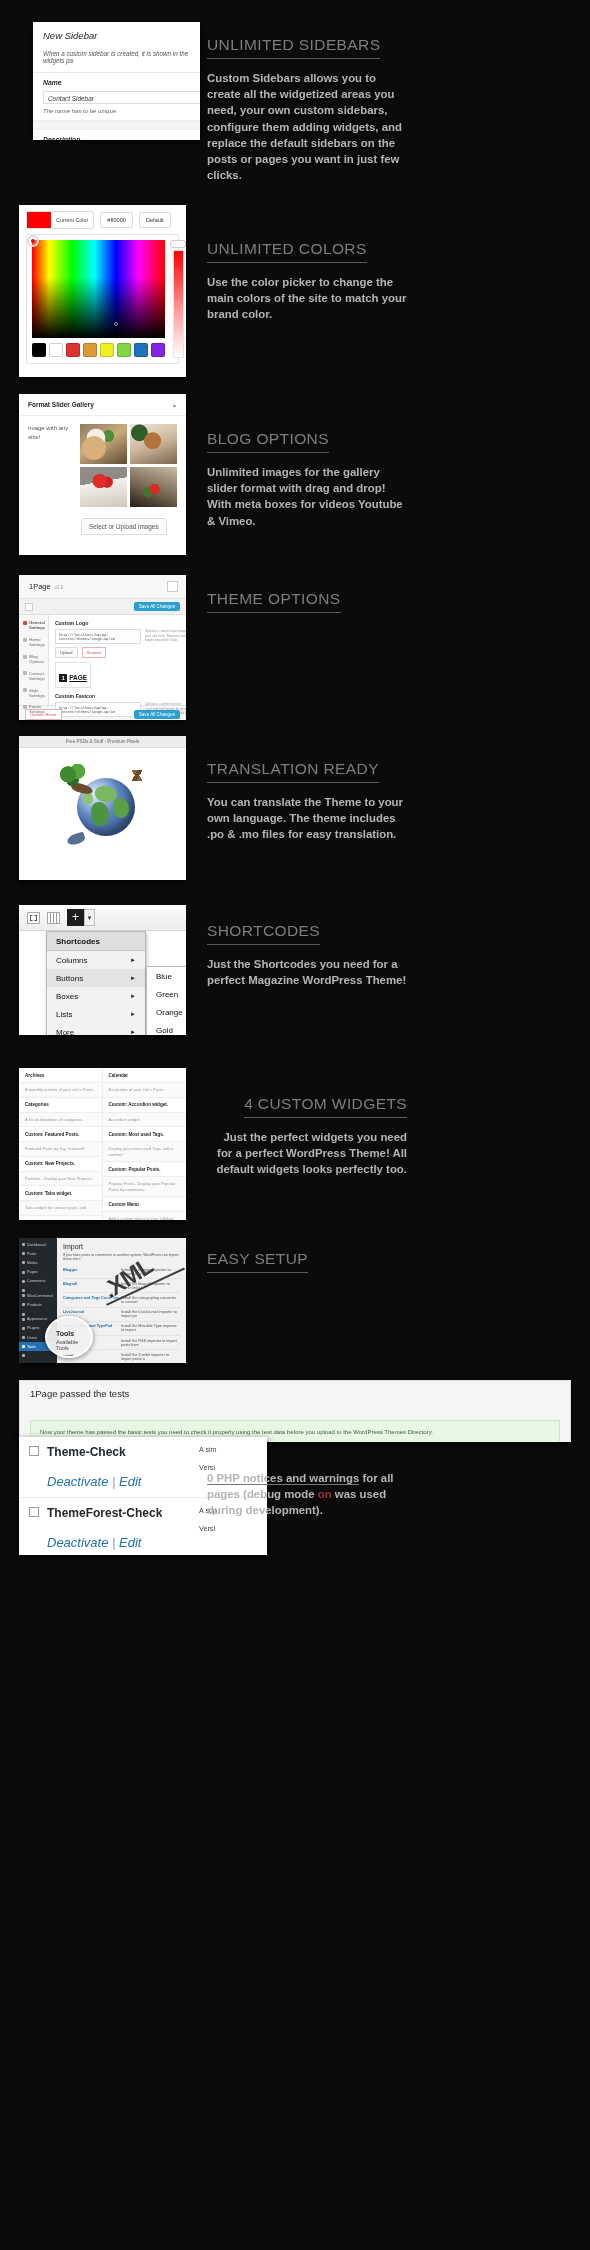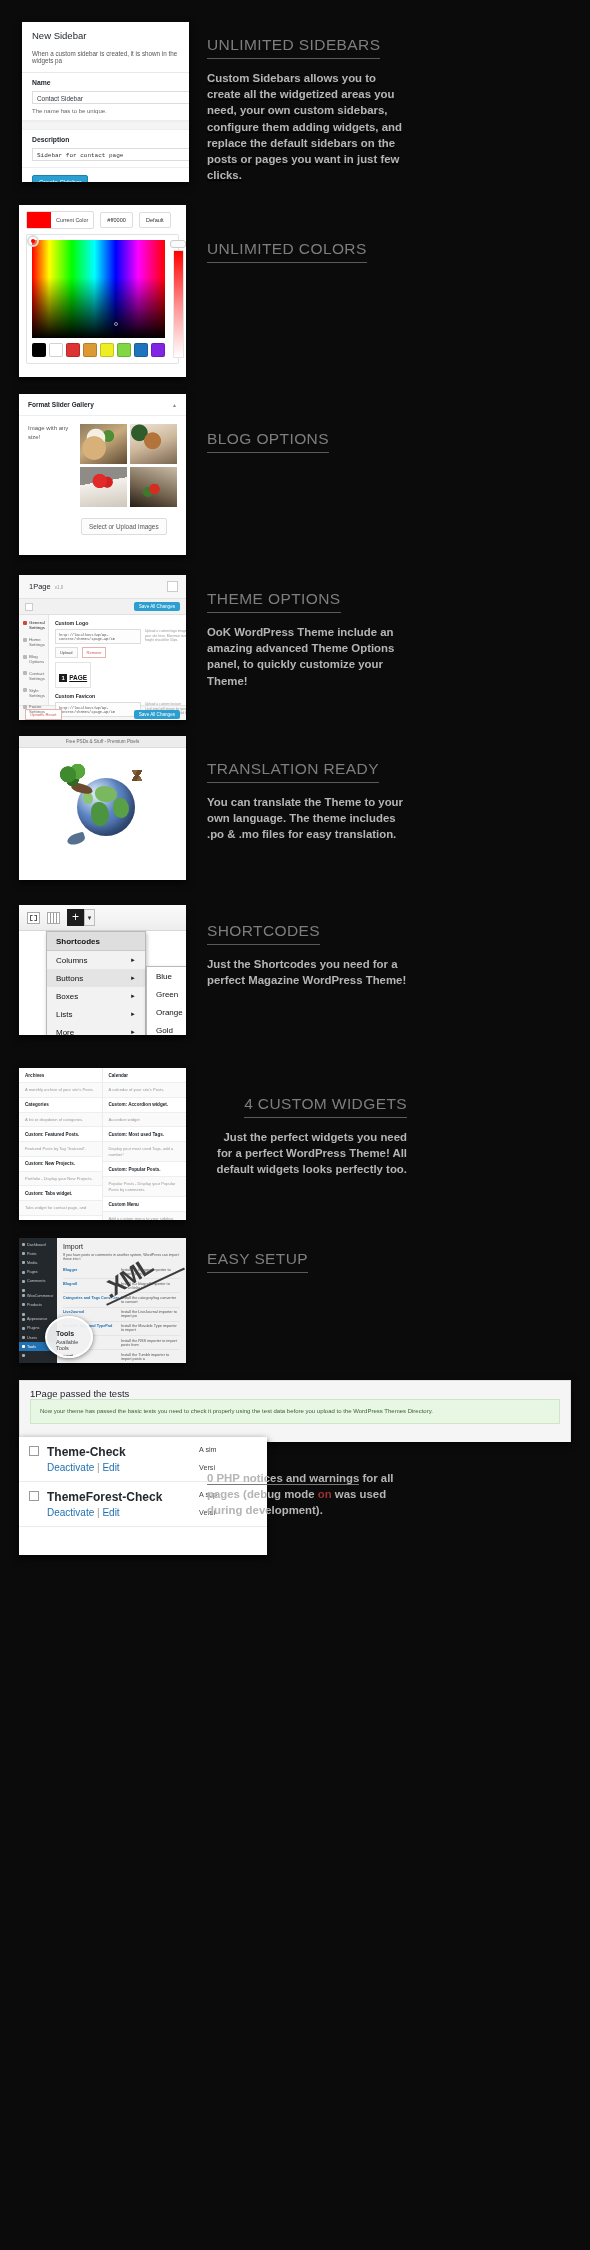--- a/index.html
+++ b/index.html
@@ -52,21 +52,21 @@
   }
   .wp-input.mono { font-family: "Liberation Mono", monospace; font-size: 6px; }
   .wp-help { font-size: 6px; color: #666; padding-top: 4px; }
   .wp-sep { height: 9px; background: #f4f4f4; border-top:1px solid #eee; border-bottom:1px solid #eee;}
   .wp-btn {
     display: inline-block; background: #2b9fd0; color: #fff; border-radius: 2px;
     font-size: 6.3px; padding: 3px 6px; border: 1px solid #1d82ae;
   }
 
   
-  #s1 .shot { left: 22px; top: 22px; width: 167px; height: 160px; }
+  #s1 .shot { left: 33px; top: 22px; width: 167px; height: 118px; font-style: italic; }
 
   
   #s2 .shot { left: 19px; top: 205px; width: 167px; height: 172px; }
   .cp-top { display:flex; align-items:center; gap:6px; padding: 6px 7px 5px; }
   .cp-swatch-wrap { display:flex; align-items:center; border:1px solid #ddd; border-radius:2px; background:#fff; }
   .cp-swatch { width: 24px; height: 16px; background: #ff0000; }
   .cp-cur { font-size: 5.4px; color:#444; padding: 0 5px; }
   .cp-pill { border:1px solid #ddd; border-radius:2px; font-size:5.6px; color:#333;
              padding: 4px 6px; background:#fff; }
   .cp-body { margin: 0 7px 6px; border:1px solid #e2e2e2; border-radius:2px; padding:5px; display:flex; gap:5px;}
@@ -230,29 +230,29 @@
                 background:#3b3b3b; transform:rotate(8deg);}
   .es-lens { position:absolute; left:26px; top:78px; width:48px; height:42px; border-radius:50%;
              border:2px solid #fff; background:rgba(240,240,240,.94);
              box-shadow:0 1px 5px rgba(0,0,0,.5); overflow:hidden; }
   .es-lens b { display:block; font-size:7px; color:#23282d; padding:12px 0 0 9px;}
   .es-lens i { display:block; font-size:5.5px; color:#444; padding:2px 0 0 9px; font-style:normal;}
 
   
   #s9 .shot-a { left: 19px; top: 1380px; width: 552px; height: 62px; background:#f5f5f5;
                 border:1px solid #e0e0e0; border-bottom:none;}
-  .tc-head { font-size:9.5px; color:#23282d; padding:7px 10px 0; }
+  .tc-head { font-size:9.5px; color:#23282d; padding:7px 10px 21px; }
   .tc-note { margin:0 10px 9px; background:#e7f7e3; border:1px solid #cde6c6;
              font-size:6px; color:#3b5f35; padding:7px 9px; line-height:9px;}
   #s9 .shot-b { left: 19px; top: 1437px; width: 248px; height: 118px; background:#fff;
                 box-shadow:0 3px 7px rgba(0,0,0,.75);}
   .pl-row { border-bottom:1px solid #ececec; padding:8px 10px; display:flex; gap:8px;}
   .pl-cb { width:10px; height:10px; border:1px solid #9a9a9a; background:#fff; flex:none; margin-top:1px;}
   .pl-name { font-size:12px; font-weight:bold; color:#23282d; }
-  .pl-links { font-size:10px; color:#2271b1; margin-top:3px; }
+  .pl-links { font-size:13px; color:#2271b1; margin-top:15px;font-style:italic; }
   .pl-links span { color:#999; }
   .pl-desc { font-size:7.2px; color:#444; }
   .pl-ver { font-size:7.2px; color:#444; margin-top:9px;}
 
   
   #s1 .copy { left: 207px; top: 36px; width: 200px; text-decoration: underline; }
   #s2 .copy { left: 207px; top: 240px; width: 200px; }
   #s3 .copy { left: 207px; top: 430px; width: 200px; }
   #s4 .copy { left: 207px; top: 590px; width: 200px; }
   #s5 .copy { left: 207px; top: 760px; width: 200px; }
@@ -322,20 +322,21 @@
           </div>
         </div>
         <div class="cp-right">
           <div class="cp-slider-knob"></div>
           <div class="cp-hue"></div>
         </div>
       </div>
     </div>
     <div class="copy">
       <h2>UNLIMITED COLORS</h2>
+      <p>Use the color picker to change the main colors of the site to match your brand color.</p>
     </div>
   </div>
 
   <div class="feature" id="s3">
     <div class="shot">
       <div class="g-head">
         <span>Format Slider Gallery</span>
         <span style="font-size:5px;color:#888;">▲</span>
       </div>
       <div class="g-body">
@@ -346,20 +347,21 @@
           <div class="g-cell g-pic3"></div>
           <div class="g-cell g-pic4"></div>
         </div>
       </div>
       <div class="g-foot">
         <span class="g-btn">Select or Upload images</span>
       </div>
     </div>
     <div class="copy">
       <h2>BLOG OPTIONS</h2>
+      <p>Unlimited images for the gallery slider format with drag and drop! With meta boxes for videos Youtube &amp; Vimeo.</p>
     </div>
   </div>
 
   <div class="feature" id="s4">
     <div class="shot">
       <div class="to-top">
         <div class="to-title">
           <span style="font-size:7.5px;color:#23282d;">1Page</span>
           <span>v1.0</span>
         </div>
@@ -401,21 +403,20 @@
           
         </div>
       </div>
       <div class="to-foot">
         <div class="to-reset">Options Reset</div>
         <div class="to-save">Save All Changes</div>
       </div>
     </div>
     <div class="copy">
       <h2>THEME OPTIONS</h2>
-      <p>OoK WordPress Theme include an amazing advanced Theme Options panel, to quickly customize your Theme!</p>
     </div>
   </div>
 
   <div class="feature" id="s5">
     <div class="shot">
       <div class="tr-bar">Free PSDs &amp; Stuff - Premium Pixels</div>
       <div class="tr-stage">
         <div class="globe">
           <div class="cont c1"></div>
             <div class="cont c2"></div>

